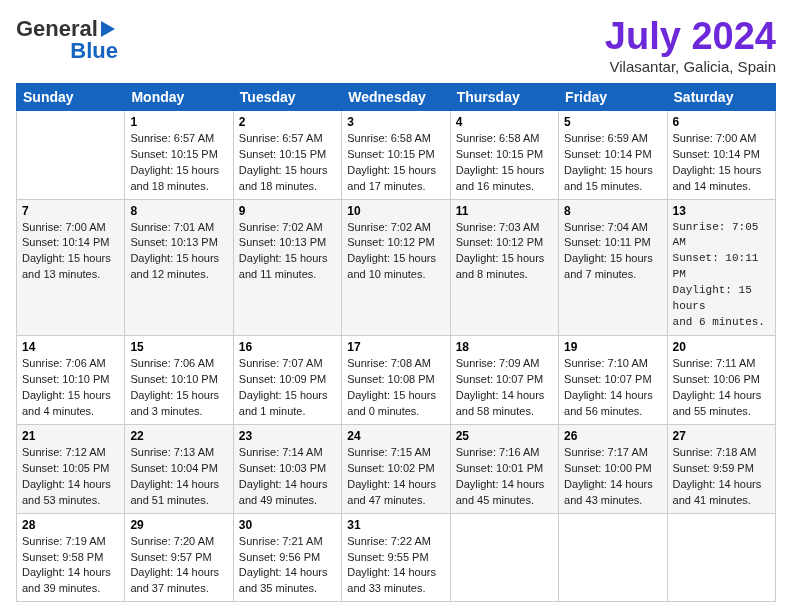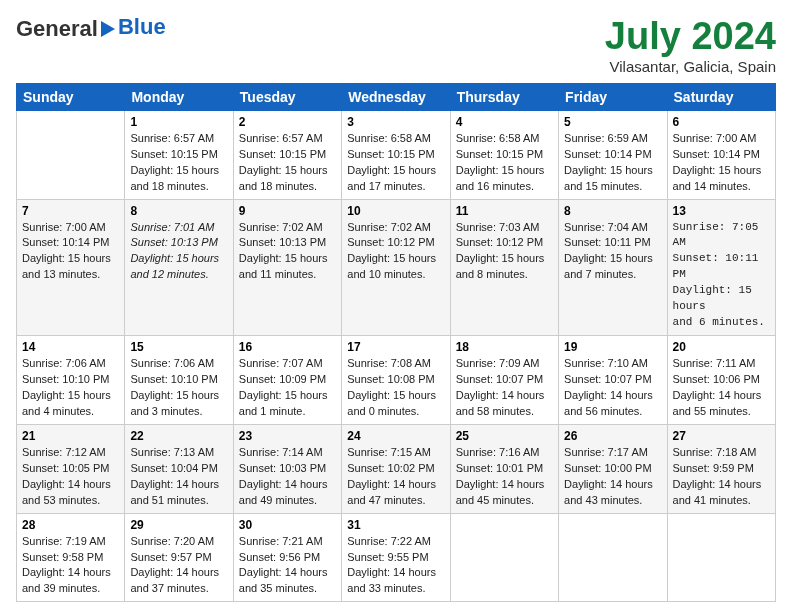--- a/index.html
+++ b/index.html
@@ -11,34 +11,34 @@
       padding: 16px;
     }
     .header {
       display: flex;
       justify-content: space-between;
       align-items: flex-start;
       margin-bottom: 8px;
     }
     .logo {
       display: flex;
-      flex-direction: row;
-      align-items: center;
+      flex-direction: column;
+      align-items: flex-end;
     }
     .logo-row {
       display: flex;
       align-items: center;
     }
     .title-block {
       text-align: right;
     }
     .month-title {
       font-size: 38px;
       font-weight: bold;
-      color: #15803d;
+      color: #6d28d9;
       line-height: 1.1;
     }
     .location {
       font-size: 15px;
       color: #333;
     }
     table {
       width: 100%;
       border-collapse: collapse;
       font-size: 11px;
@@ -160,21 +160,21 @@
       <tr class="row-alt">
         <td>
           <span class="day-number">7</span>
           <div class="day-info" style="white-space: pre-line;">Sunrise: 7:00 AM
 Sunset: 10:14 PM
 Daylight: 15 hours
 and 13 minutes.</div>
         </td>
         <td>
           <span class="day-number">8</span>
-          <div class="day-info" style="white-space: pre-line; font-style: italic;">Sunrise: 7:01 AM
+          <div class="day-info" style="white-space: pre-line;">Sunrise: 7:01 AM
 Sunset: 10:13 PM
 Daylight: 15 hours
 and 12 minutes.</div>
         </td>
         <td>
           <span class="day-number">9</span>
           <div class="day-info" style="white-space: pre-line;">Sunrise: 7:02 AM
 Sunset: 10:13 PM
 Daylight: 15 hours
 and 11 minutes.</div>

